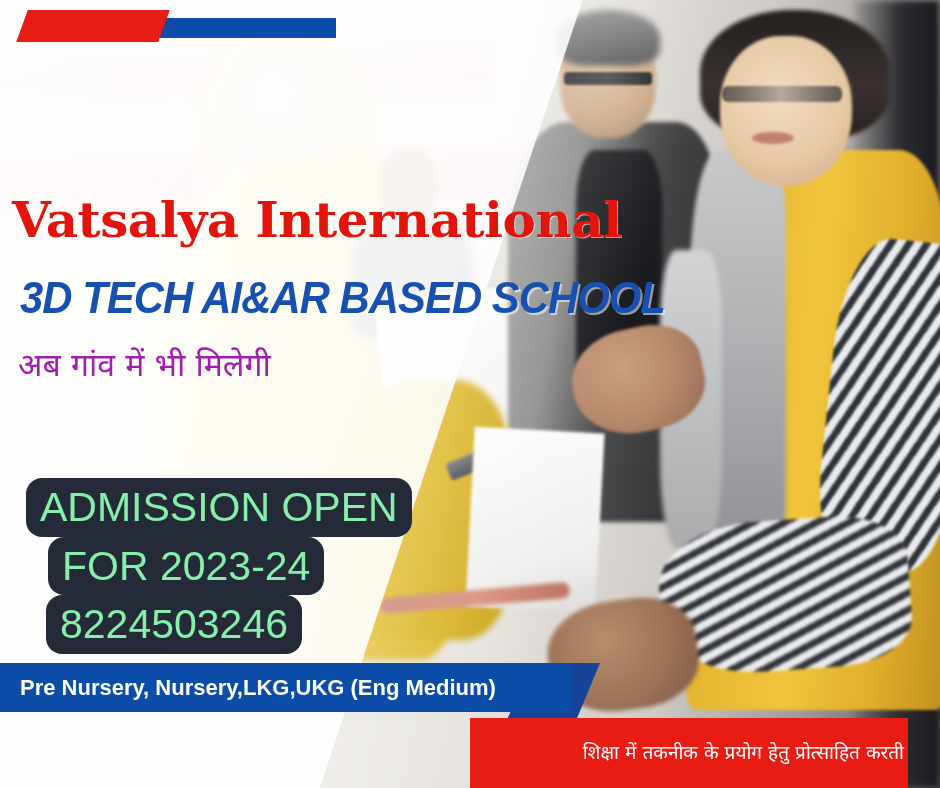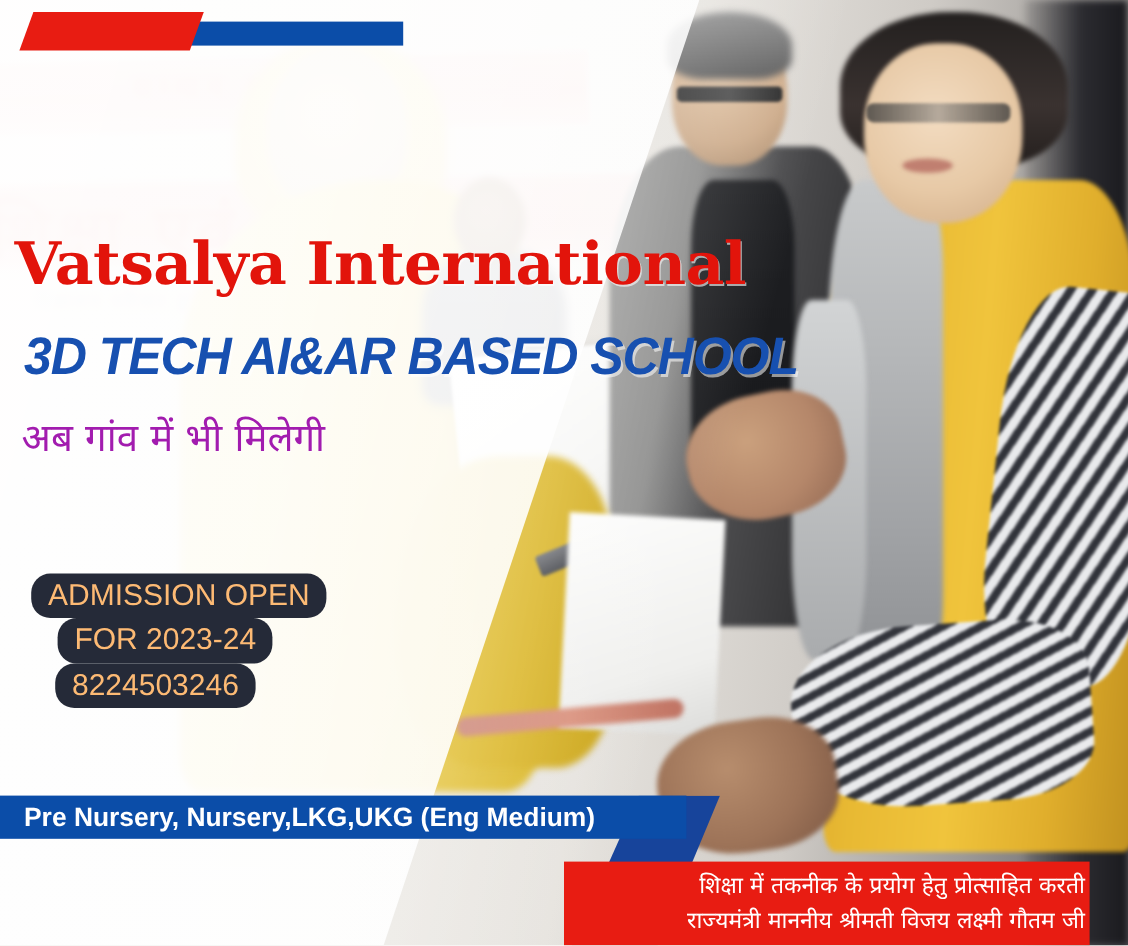--- a/index.html
+++ b/index.html
@@ -239,41 +239,41 @@
     font-family:"DejaVu Sans",sans-serif;
     font-size:32px;color:#a21caf;white-space:nowrap;line-height:1.1;
     text-shadow:1px 1px 0 rgba(255,255,255,.5);
   }
   .hindi-1{top:348px;}
   .hindi-2{top:396px;}
 
   
   .admission{
     position:absolute;left:20px;top:478px;
-    color:#fdba74;
+    color:#86efac;
     font-family:"Liberation Sans",sans-serif;
-    font-size:25px;line-height:1.33;
+    font-size:41px;line-height:1.33;
     text-align:center;
     width:310px;
   }
   .admission span{
     display:block;
     background:#252A38;
     border-radius:16px;
     padding:2px 14px;
     width:max-content;
     margin:0 auto;
   }
   .admission span:nth-child(1){margin-left:6px;margin-right:auto;}
   .admission span:nth-child(2){margin-left:28px;}
   .admission span:nth-child(3){margin-left:26px;}
 
   
   .course-banner{
-    position:absolute;left:0;top:663px;width:572px;height:36px;
+    position:absolute;left:0;top:663px;width:572px;height:49px;
     background:#0B4DA8;
     display:flex;align-items:center;
   }
   .course-banner .label{
     color:#ffffff;font-weight:700;font-size:22px;
     padding-left:20px;white-space:nowrap;
     font-family:"Liberation Sans",sans-serif;
   }
   .banner-chevron{
     position:absolute;left:470px;top:663px;width:130px;height:125px;
@@ -363,16 +363,15 @@
     <span>8224503246</span>
   </div>
 
   <div class="banner-chevron"></div>
   <div class="course-banner">
     <div class="label">Pre Nursery, Nursery,LKG,UKG (Eng Medium)</div>
   </div>
 
   <div class="caption-box">
     <div class="cl">शिक्षा में तकनीक के प्रयोग हेतु प्रोत्साहित करती</div>
-    <div class="cl">राज्यमंत्री माननीय श्रीमती विजय लक्ष्मी गौतम जी</div>
   </div>
 
 </div>
 
 </body></html>

